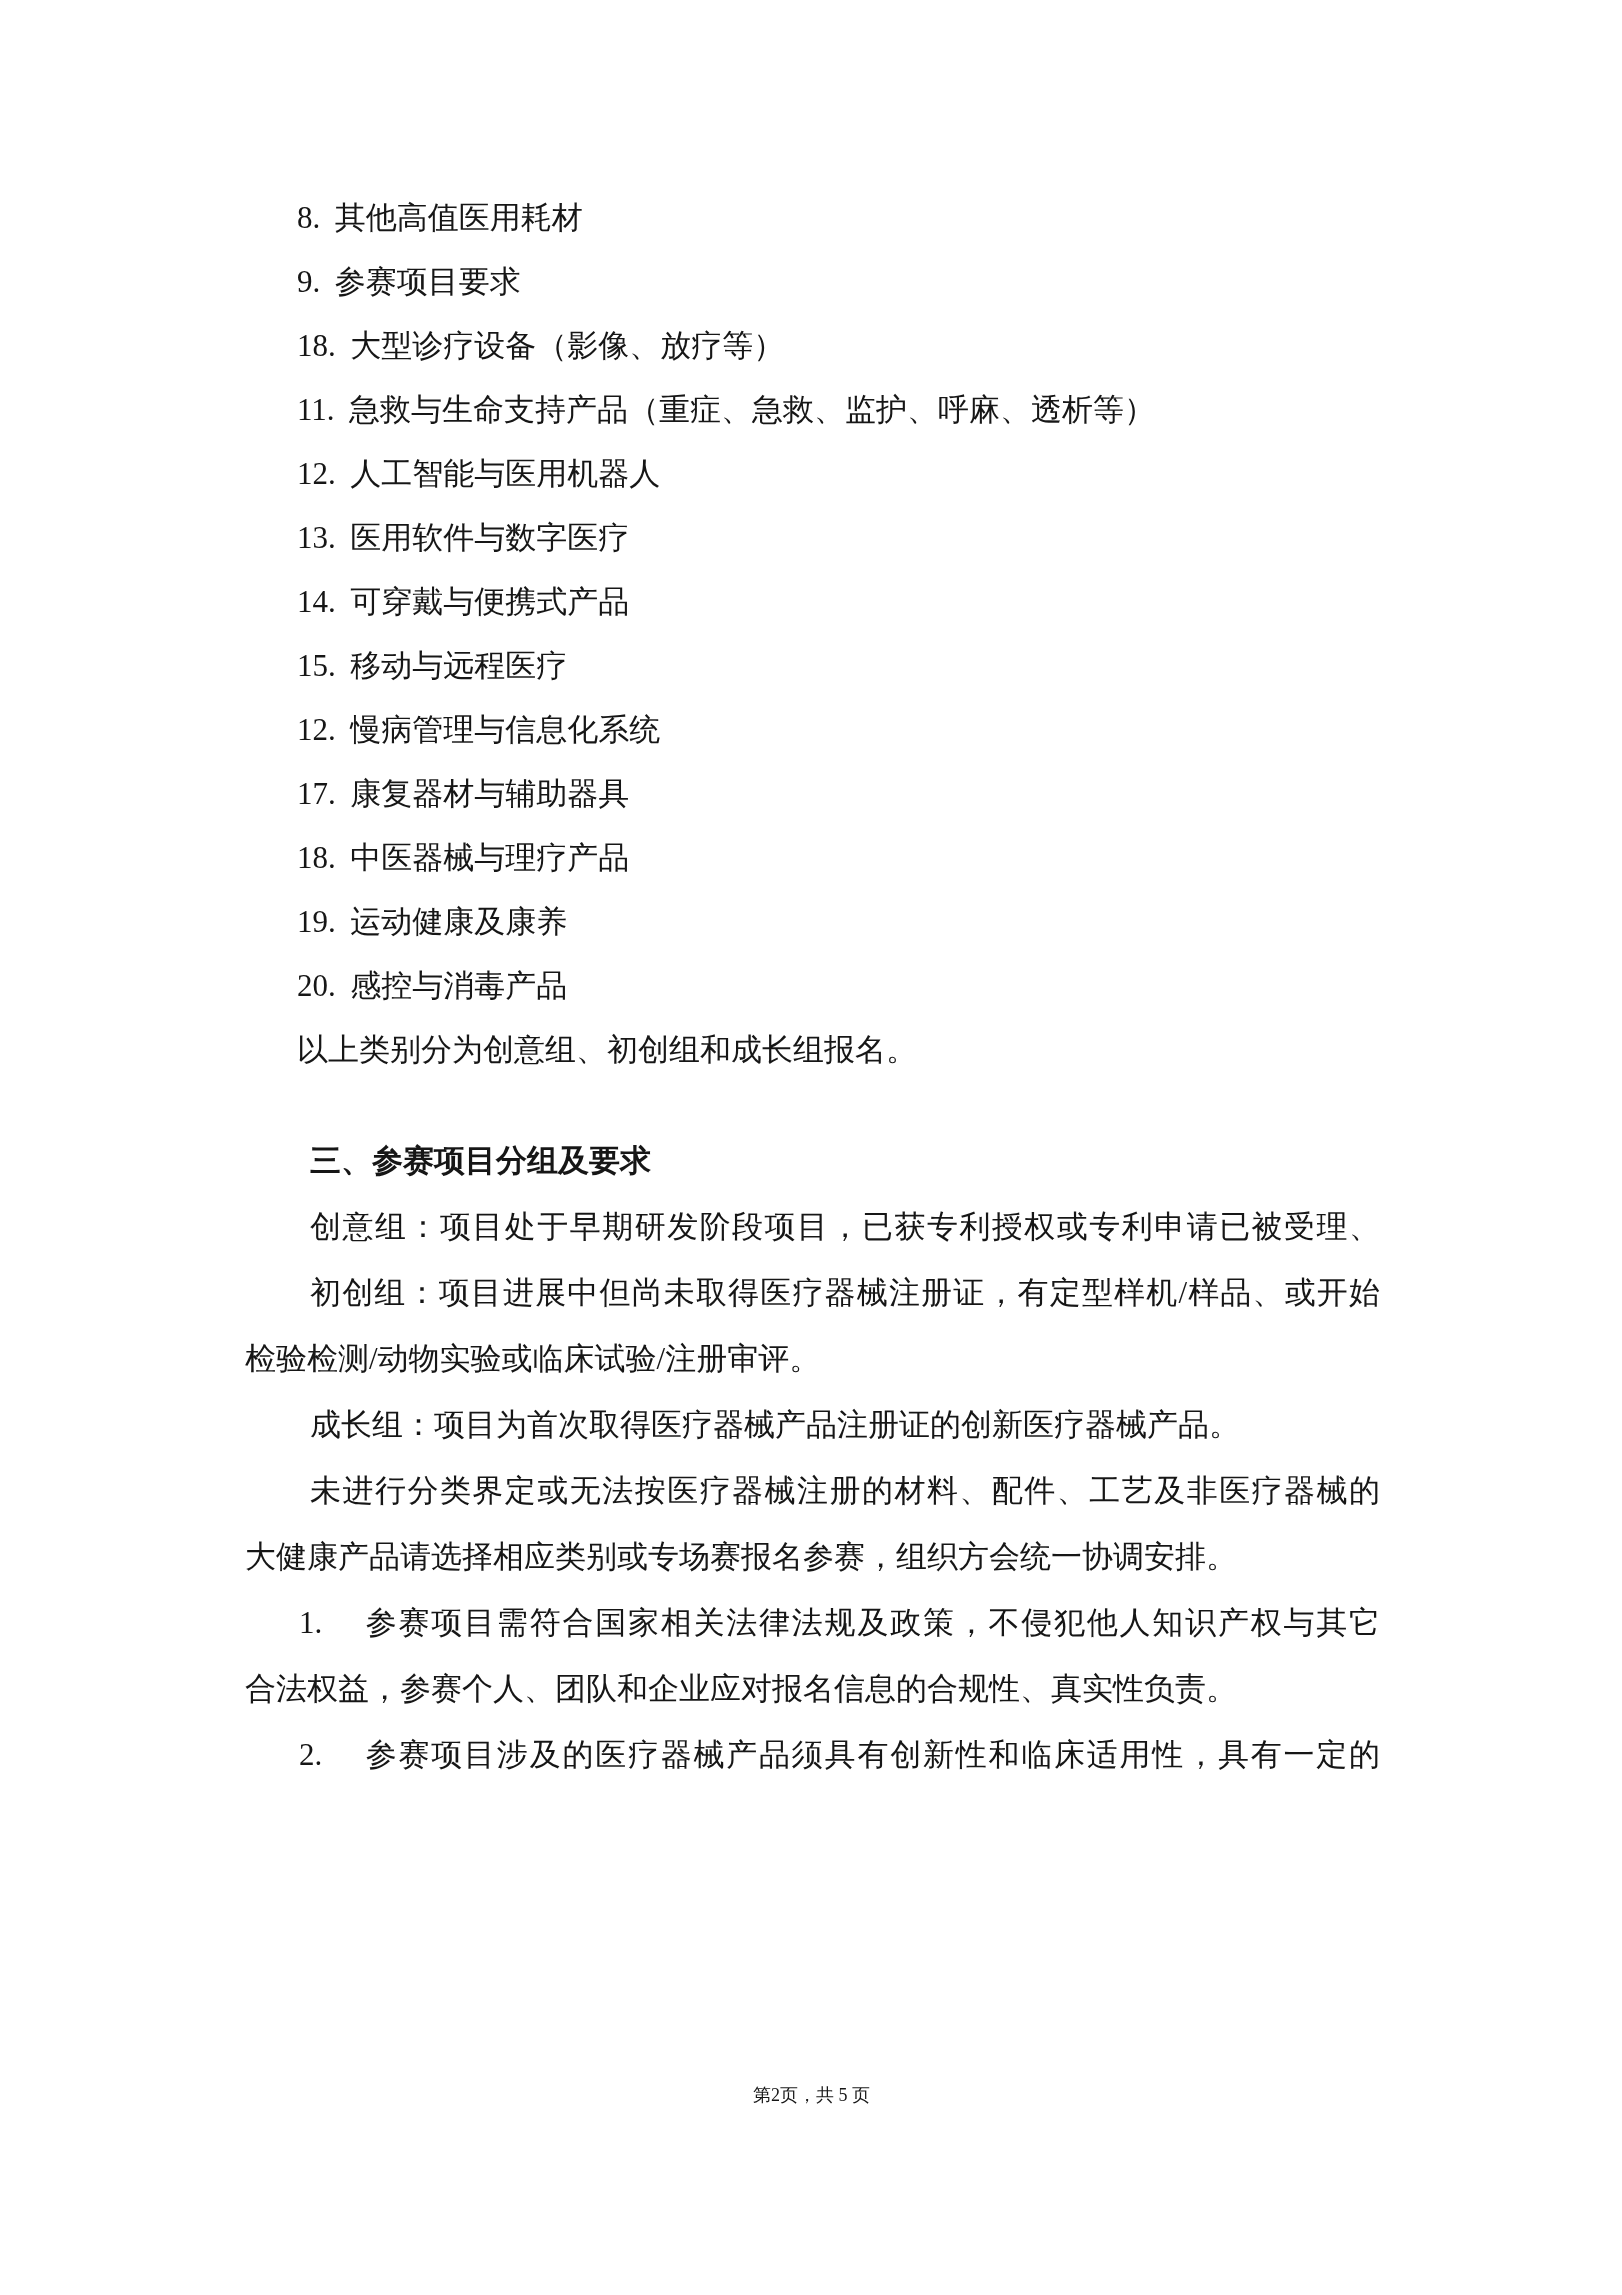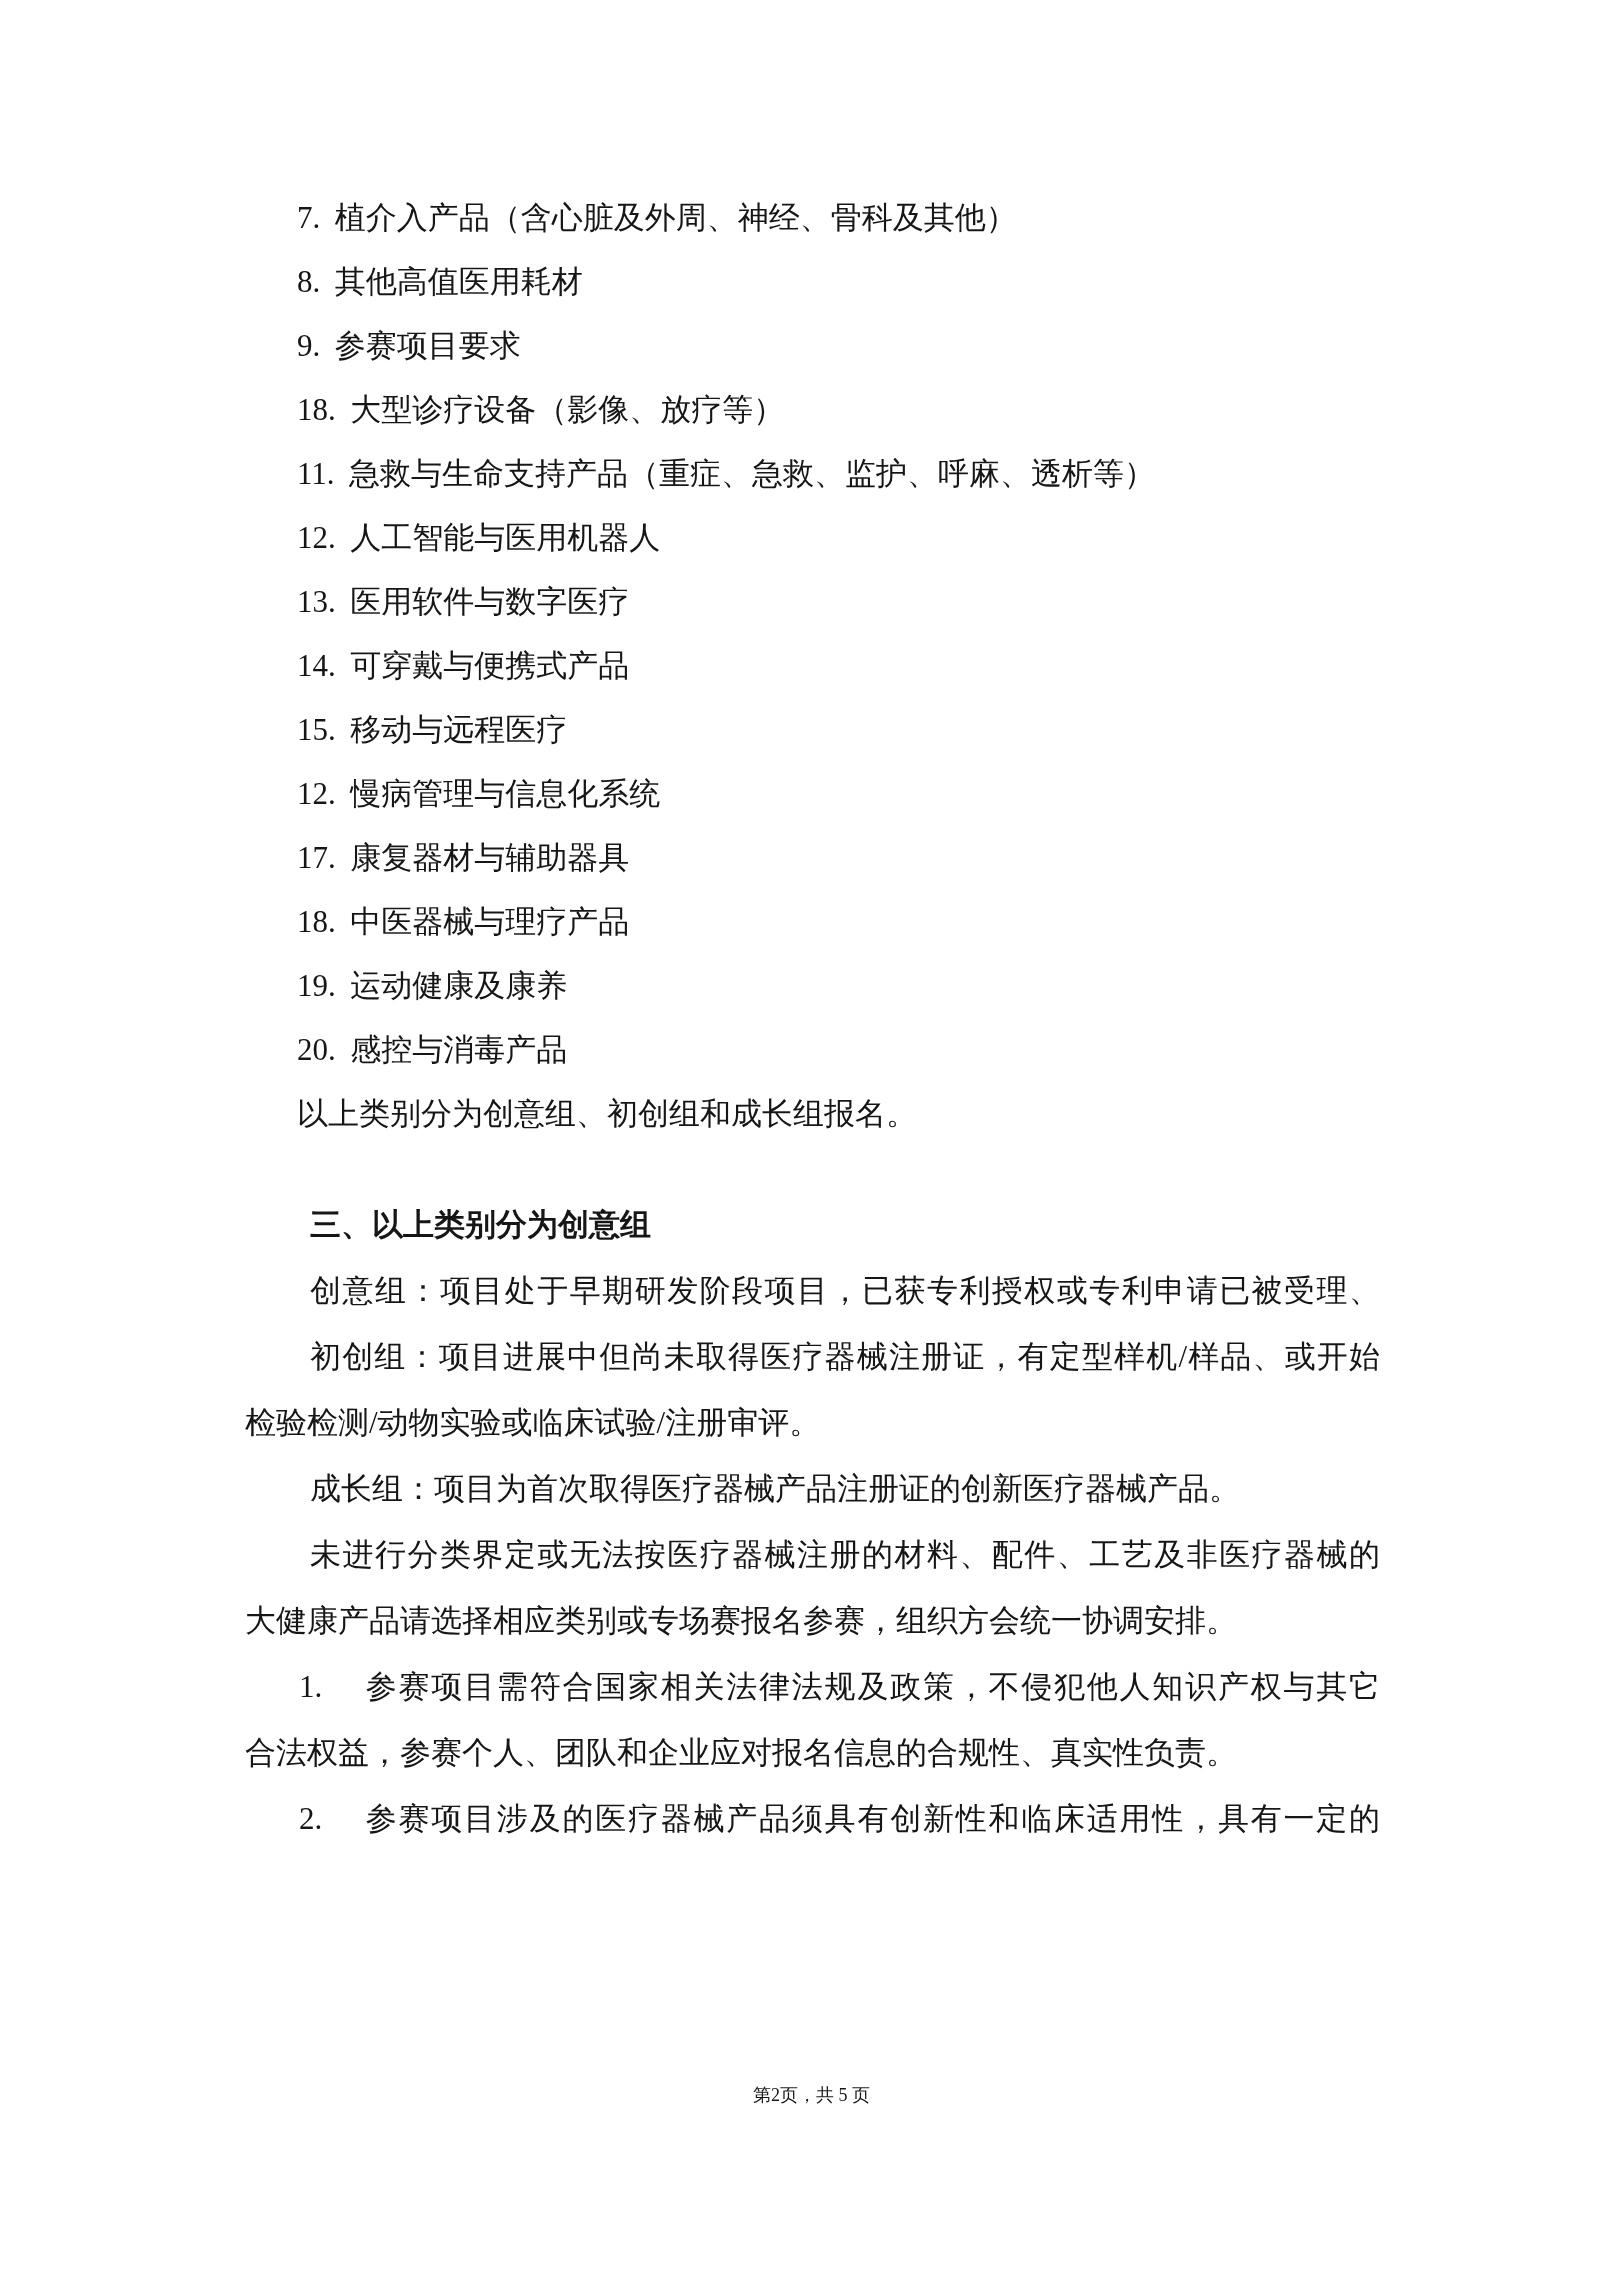--- a/index.html
+++ b/index.html
@@ -69,39 +69,38 @@
     color: #161616;
   }
 </style>
 </head>
 <body>
 
 <div class="page">
   <div class="content">
 
     <div>
-      <div class="cat-line"><span class="cat-num">7.</span><span>植介入产品（含心脏及外周、神经、骨科及其他）</span></div>
       <div class="cat-line"><span class="cat-num">8.</span><span>其他高值医用耗材</span></div>
       <div class="cat-line"><span class="cat-num">9.</span><span>参赛项目要求</span></div>
       <div class="cat-line"><span class="cat-num">18.</span><span>大型诊疗设备（影像、放疗等）</span></div>
       <div class="cat-line"><span class="cat-num">11.</span><span>急救与生命支持产品（重症、急救、监护、呼麻、透析等）</span></div>
       <div class="cat-line"><span class="cat-num">12.</span><span>人工智能与医用机器人</span></div>
       <div class="cat-line"><span class="cat-num">13.</span><span>医用软件与数字医疗</span></div>
       <div class="cat-line"><span class="cat-num">14.</span><span>可穿戴与便携式产品</span></div>
       <div class="cat-line"><span class="cat-num">15.</span><span>移动与远程医疗</span></div>
       <div class="cat-line"><span class="cat-num">12.</span><span>慢病管理与信息化系统</span></div>
       <div class="cat-line"><span class="cat-num">17.</span><span>康复器材与辅助器具</span></div>
       <div class="cat-line"><span class="cat-num">18.</span><span>中医器械与理疗产品</span></div>
       <div class="cat-line"><span class="cat-num">19.</span><span>运动健康及康养</span></div>
       <div class="cat-line"><span class="cat-num">20.</span><span>感控与消毒产品</span></div>
     </div>
 
     <div class="closing-line">以上类别分为创意组、初创组和成长组报名。</div>
 
-    <h2 class="sec-heading">三、以上类别分为创意组</h2>
+    <h2 class="sec-heading">三、参赛项目分组及要求</h2>
 
 
     <div class="gline ind jf">创意组：项目处于早期研发阶段项目，已获专利授权或专利申请已被受理、</div>
     <div class="gline ind jf">初创组：项目进展中但尚未取得医疗器械注册证，有定型样机/样品、或开始</div>
     <div class="gline">检验检测/动物实验或临床试验/注册审评。</div>
     <div class="gline ind">成长组：项目为首次取得医疗器械产品注册证的创新医疗器械产品。</div>
     <div class="gline ind jf">未进行分类界定或无法按医疗器械注册的材料、配件、工艺及非医疗器械的</div>
     <div class="gline">大健康产品请选择相应类别或专场赛报名参赛，组织方会统一协调安排。</div>
 
 

